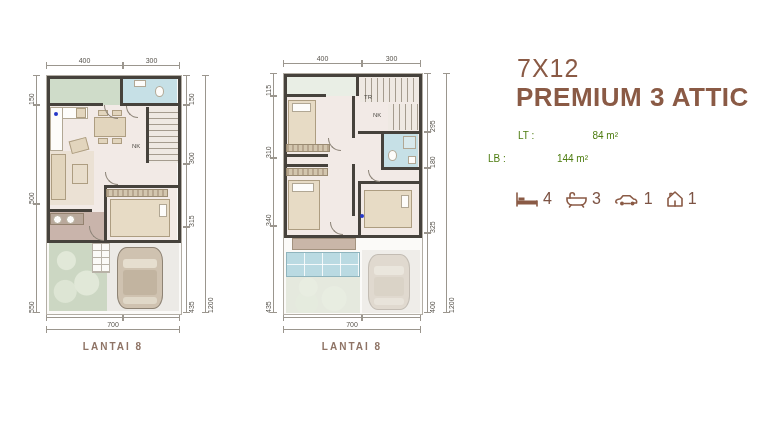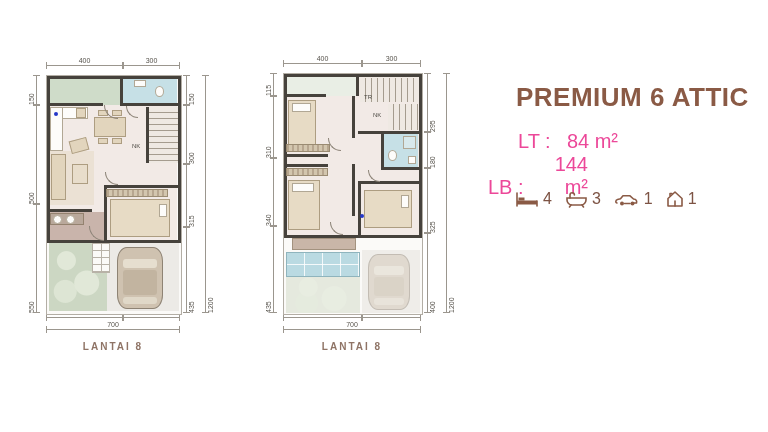--- a/index.html
+++ b/index.html
@@ -43,21 +43,21 @@
   .car .rw{position:absolute;left:5px;right:5px;bottom:4px;height:7px;background:#e0d8c8;border-radius:3px;}
   .circle{border-radius:50%;}
   .canopy{background:#badae2;border:1px solid #8fb4bd;box-sizing:border-box;
     background-image:repeating-linear-gradient(to right,transparent 0 17px,rgba(255,255,255,.85) 17px 18px),
                      repeating-linear-gradient(to bottom,transparent 0 11px,rgba(255,255,255,.85) 11px 12px);}
   .plan-label{position:absolute;text-align:center;font-size:10px;font-weight:700;
               letter-spacing:2px;color:#8f7466;}
   
   .size-title{position:absolute;font-size:25px;letter-spacing:1px;color:#8a5a45;}
   .name-title{position:absolute;font-size:26px;font-weight:700;letter-spacing:.5px;color:#8a5a45;}
-  .spec-row{position:absolute;font-size:20px;color:#ec4899;text-decoration:underline;}
+  .spec-row{position:absolute;font-size:10px;color:#4d7c0f;text-decoration:underline;}
   .spec-row .lab{display:inline-block;width:38px;}
   .spec-row .val{display:inline-block;width:62px;text-align:right;}
   .features{position:absolute;display:flex;align-items:center;gap:13px;color:#7d5344;}
   .feat{display:flex;align-items:center;gap:4px;font-size:16px;}
   .feat svg{display:block;}
 </style>
 </head>
 <body>
 
 <div id="canvas">
@@ -301,21 +301,22 @@
       <div class="roof"></div>
       <div class="rw"></div>
     </div>
 
     <div class="arc" style="left:44px;top:64px;width:12px;height:12px;"></div>
     <div class="arc" style="left:46px;top:148px;width:12px;height:12px;"></div>
     <div class="arc" style="left:84px;top:96px;width:11px;height:11px;"></div>
   </div>
   <div class="plan-label" style="left:292px;top:341px;width:120px;">LANTAI 8</div>
 
-  <div class="name-title" style="left:516px;top:82px;">PREMIUM 6 ATTIC</div>
+  <div class="size-title" style="left:517px;top:54px;">7X12</div>
+  <div class="name-title" style="left:516px;top:82px;">PREMIUM 3 ATTIC</div>
 
   <div class="spec-row" style="left:518px;top:130px;">
     <span class="lab">LT :</span><span class="val">84 m²</span>
   </div>
   <div class="spec-row" style="left:488px;top:153px;">
     <span class="lab">LB :</span><span class="val">144 m²</span>
   </div>
 
   <div class="features" style="left:515px;top:190px;">
     <div class="feat">

